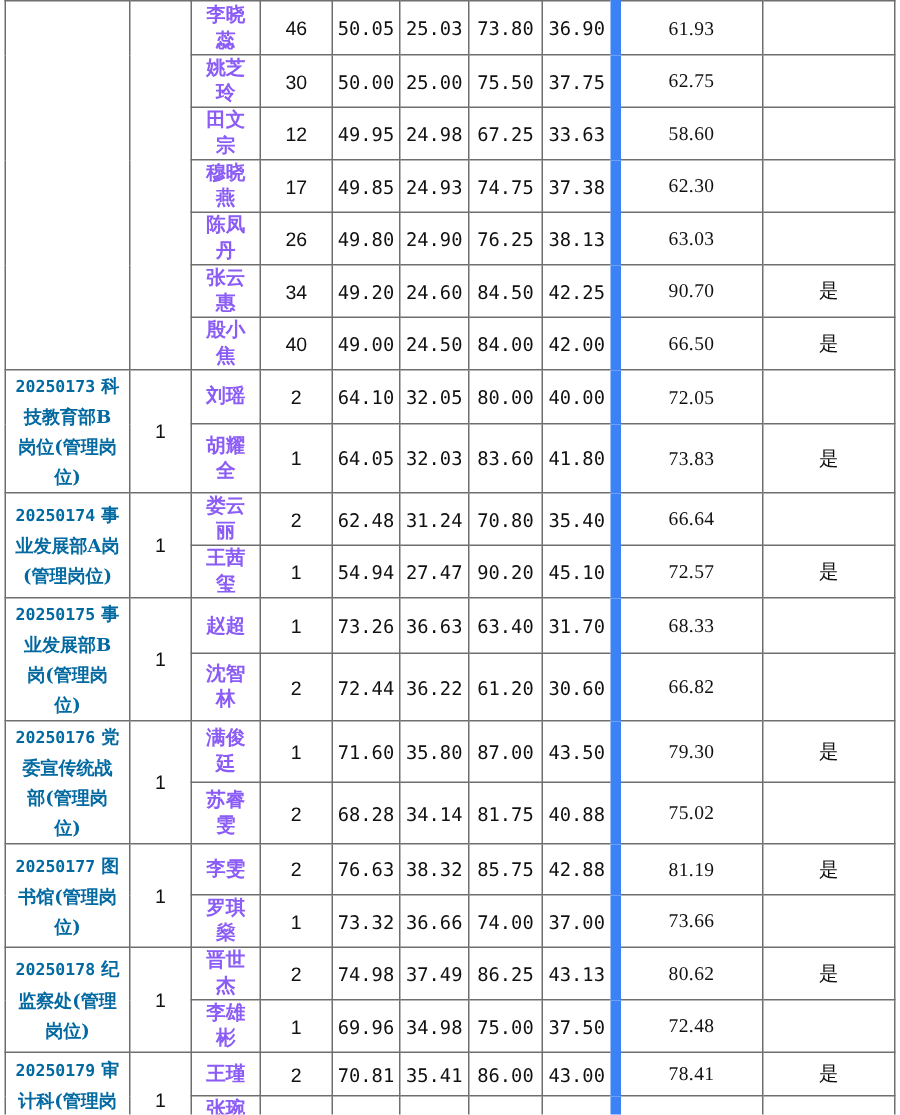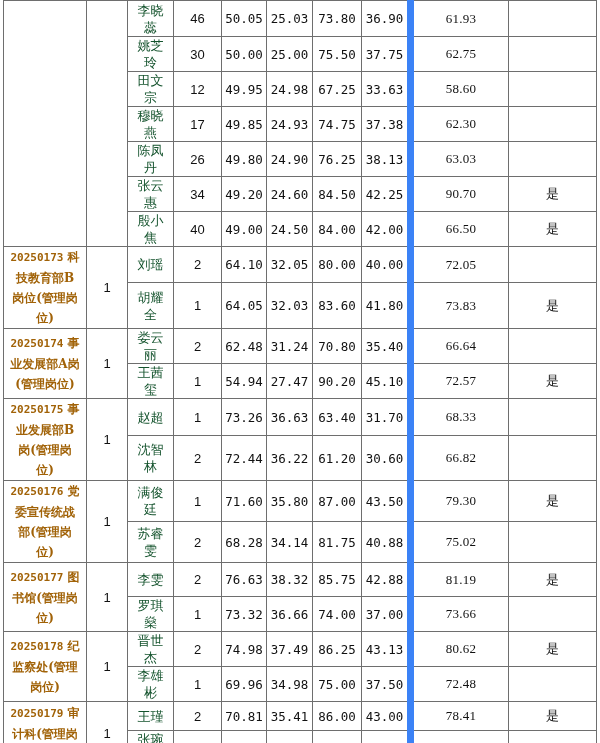--- a/index.html
+++ b/index.html
@@ -1,23 +1,23 @@
 <!DOCTYPE html>
 <html><head>
 <meta charset="utf-8">
 <style>
   html, body { margin:0; padding:0; background:#ffffff; }
   body { width:600px; height:743px; position:relative; overflow:hidden;
          font-family:"DejaVu Sans","Liberation Sans",sans-serif; color:#111; }
   table { position:absolute; left:3px; top:0; border-collapse:collapse; table-layout:fixed; }
   td { border:1px solid #6e6e6e; text-align:center; vertical-align:middle; padding:0; overflow:hidden; }
-  td.post { font-size:12px; line-height:20px; font-weight:bold; color:#a16207; font-family:"DejaVu Serif","Liberation Serif",serif;text-align:center; }
+  td.post { font-size:12px; line-height:20px; font-weight:bold; color:#0369a1; font-family:"DejaVu Serif","Liberation Serif",serif;text-align:center; }
   td.post .code { font-family:"DejaVu Sans Mono","Liberation Mono",monospace; font-weight:bold; font-size:11px; }
   td.quota { font-size:13px; font-family:"Liberation Sans",sans-serif; }
-  td.name { font-size:13px; line-height:17px; font-weight:normal; font-family:"DejaVu Serif","Liberation Serif",serif; color:#14532d; }
+  td.name { font-size:13px; line-height:17px; font-weight:bold; font-family:"DejaVu Serif","Liberation Serif",serif; color:#8b5cf6; }
   td.rank { font-size:13px; font-family:"Liberation Sans",sans-serif; }
   td.num { font-size:12.5px; font-family:"DejaVu Sans Mono","Liberation Mono",monospace; }
   td.total { font-size:13px; font-family:"Liberation Serif","DejaVu Serif",serif; letter-spacing:0.3px; }
   td.hire { font-size:13px; font-family:"DejaVu Serif","Liberation Serif",serif; }
   td.thick-left { border-left:7px solid #3b82f6; }
 </style>
 </head>
 <body>
 
 <table>

